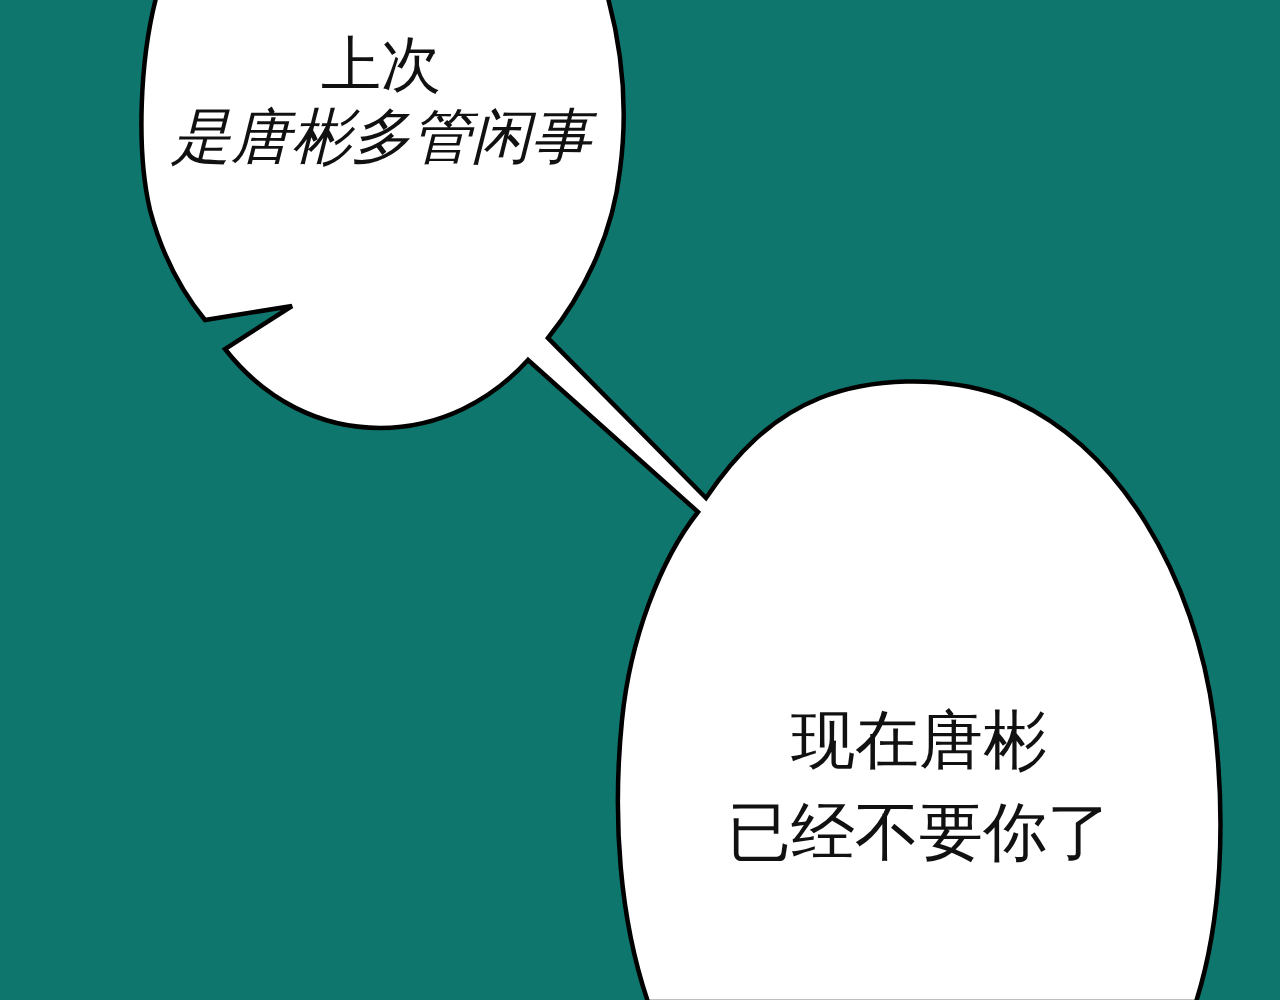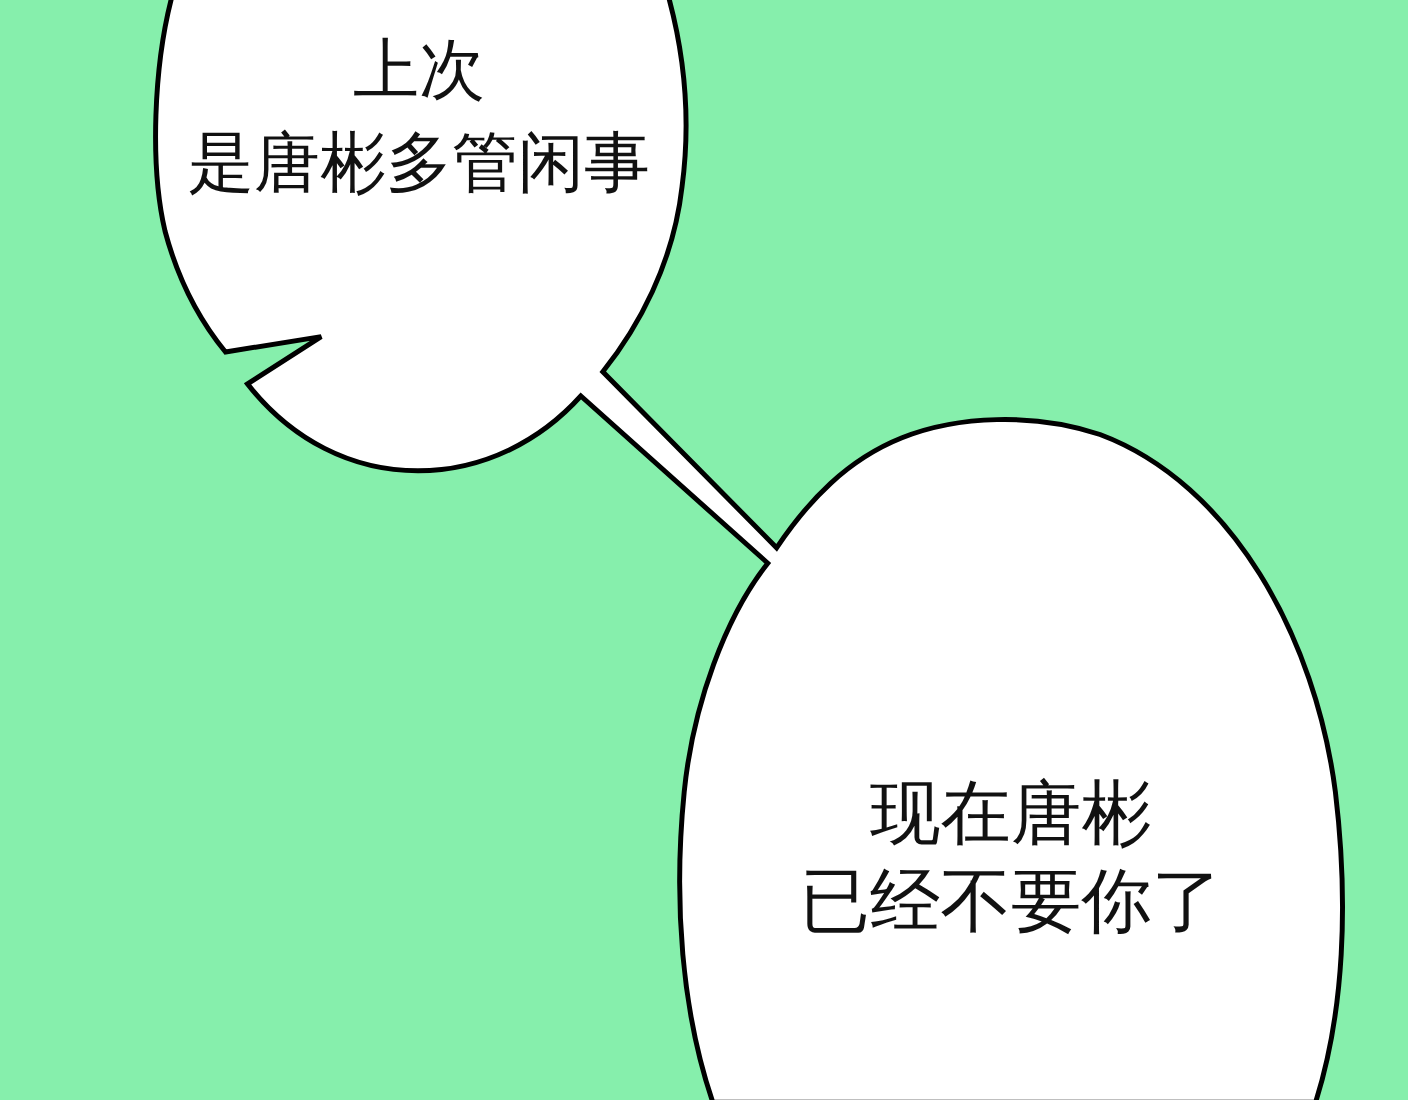--- a/index.html
+++ b/index.html
@@ -5,21 +5,21 @@
     html, body {
       margin: 0;
       padding: 0;
       background: #ffffff;
     }
     .panel {
       position: relative;
       width: 1280px;
       height: 1000px;
       overflow: hidden;
-      background: #86efac;
+      background: #0f766e;
     }
     .panel svg.art {
       position: absolute;
       left: 0;
       top: 0;
       width: 1280px;
       height: 1000px;
     }
     .bubble-text {
       position: absolute;
@@ -32,30 +32,31 @@
     .bubble-text .line {
       display: block;
     }
     #text-1 {
       left: 140px;
       width: 482px;
       top: 34px;
       font-size: 60px;
     }
     #text-1 .line + .line {
-      margin-top: 24px;
+      margin-top: 12px;
+      font-style: italic;
     }
     #text-2 {
       left: 618px;
       width: 602px;
       top: 708px;
       font-size: 64px;
     }
     #text-2 .line + .line {
-      margin-top: 16px;
+      margin-top: 28px;
     }
   </style>
 </head>
 <body>
 
 <div class="panel">
   <svg class="art" viewBox="0 0 1280 1000" xmlns="http://www.w3.org/2000/svg">
 
     <path d="M 156 -2
          C 140 60, 136 150, 150 210

